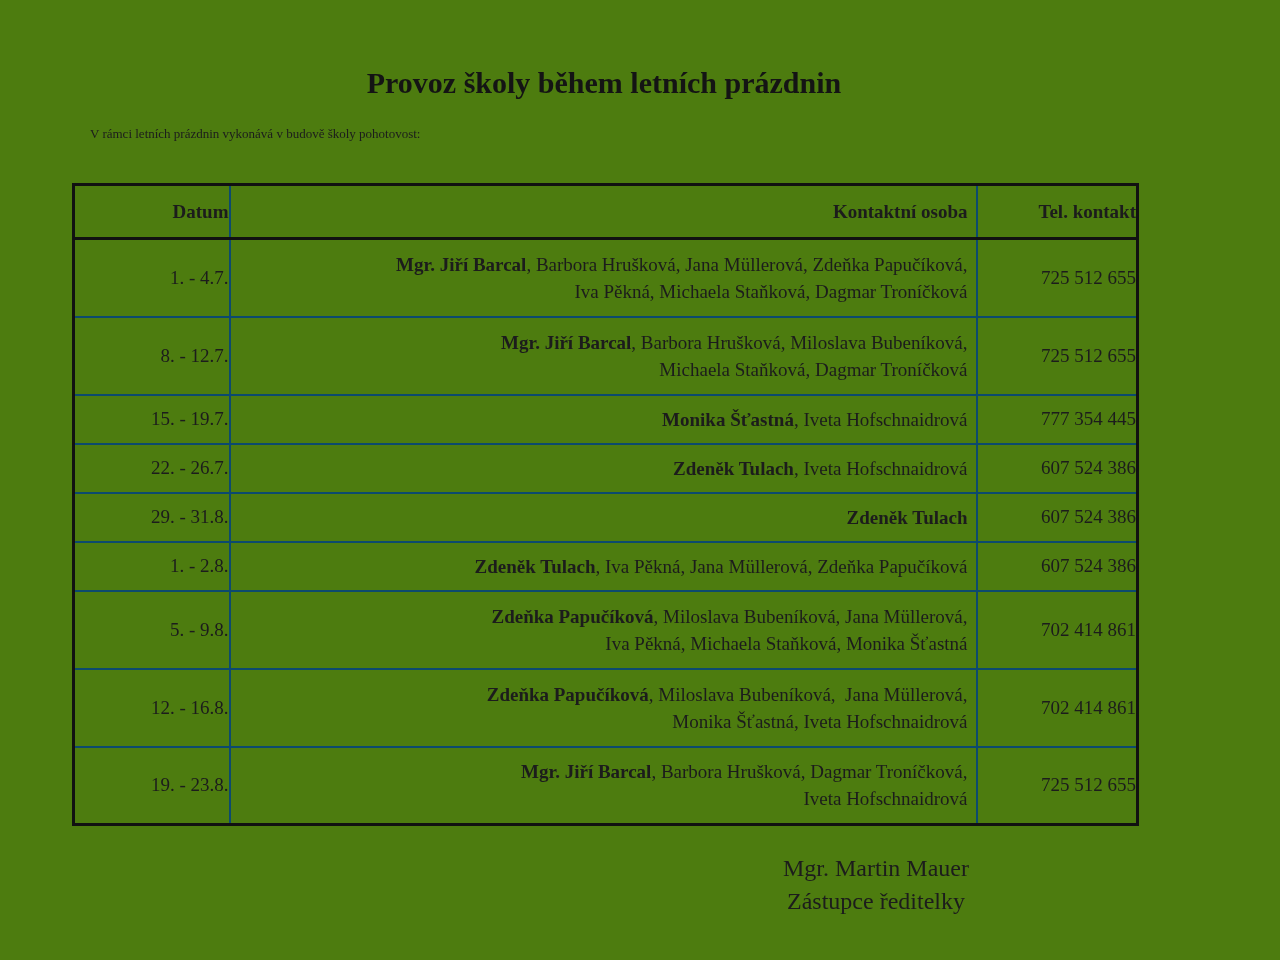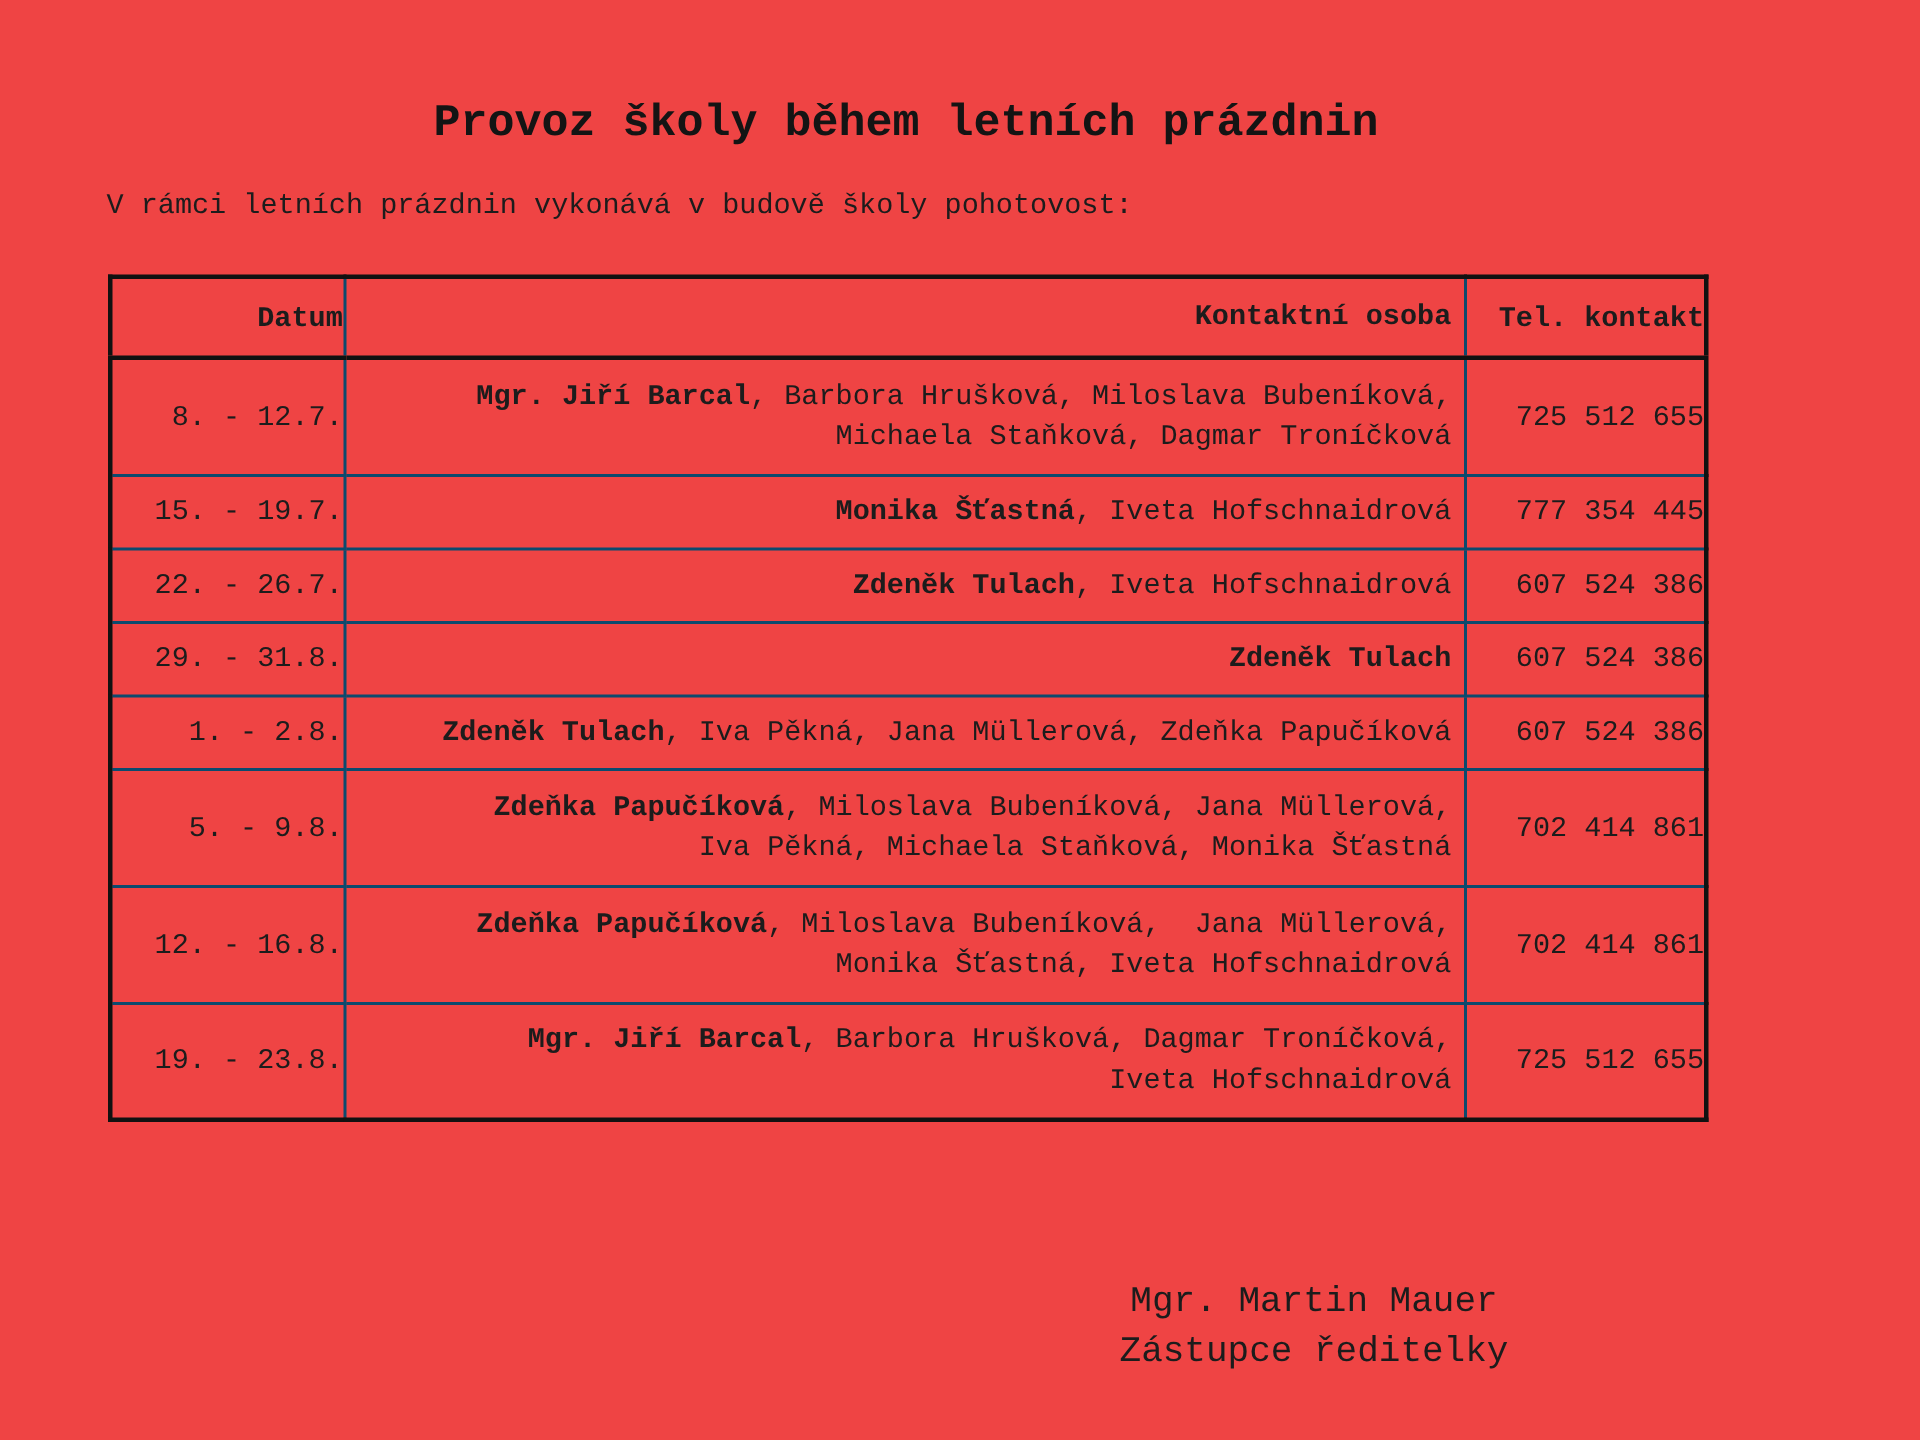--- a/index.html
+++ b/index.html
@@ -1,40 +1,40 @@
 <!DOCTYPE html>
 <html><head>
 <meta charset="utf-8">
 <style>
   * { margin: 0; padding: 0; box-sizing: border-box; }
   html, body { background: #e8e8e8; }
   .page {
     position: relative;
     width: 1280px;
     height: 960px;
-    background: #ef4444;
-    font-family: Liberation Mono, monospace;
+    background: #4d7c0f;
+    font-family: Liberation Serif, serif;
     color: #1a1a1a;
     overflow: hidden;
   }
   .doc-title {
     position: absolute;
     top: 66px;
     left: 72px;
     width: 1064px;
     text-align: center;
     font-size: 30px;
     font-weight: bold;
     color: #141414;
   }
   .intro {
     position: absolute;
     top: 126px;
-    left: 71px;
-    font-size: 19px;
+    left: 90px;
+    font-size: 13px;
     color: #1c1c1c;
   }
   table.schedule {
     position: absolute;
     top: 183px;
     left: 72px;
     width: 1064px;
     border-collapse: collapse;
     table-layout: fixed;
     border: 3px solid #111;
@@ -90,20 +90,26 @@
     </colgroup>
     <thead>
       <tr>
         <th class="cell-date">Datum</th>
         <th class="cell-person">Kontaktní osoba</th>
         <th class="cell-phone">Tel. kontakt</th>
       </tr>
     </thead>
     <tbody>
       <tr class="h2">
+        <td class="cell-date">1. - 4.7.</td>
+        <td class="cell-person"><span class="lead">Mgr. Jiří Barcal</span><span>, Barbora Hrušková, Jana Müllerová, Zdeňka Papučíková,
+Iva Pěkná, Michaela Staňková, Dagmar Troníčková</span></td>
+        <td class="cell-phone">725 512 655</td>
+      </tr>
+      <tr class="h2">
         <td class="cell-date">8. - 12.7.</td>
         <td class="cell-person"><span class="lead">Mgr. Jiří Barcal</span><span>, Barbora Hrušková, Miloslava Bubeníková,
 Michaela Staňková, Dagmar Troníčková</span></td>
         <td class="cell-phone">725 512 655</td>
       </tr>
       <tr class="h1">
         <td class="cell-date">15. - 19.7.</td>
         <td class="cell-person"><span class="lead">Monika Šťastná</span><span>, Iveta Hofschnaidrová</span></td>
         <td class="cell-phone">777 354 445</td>
       </tr>

